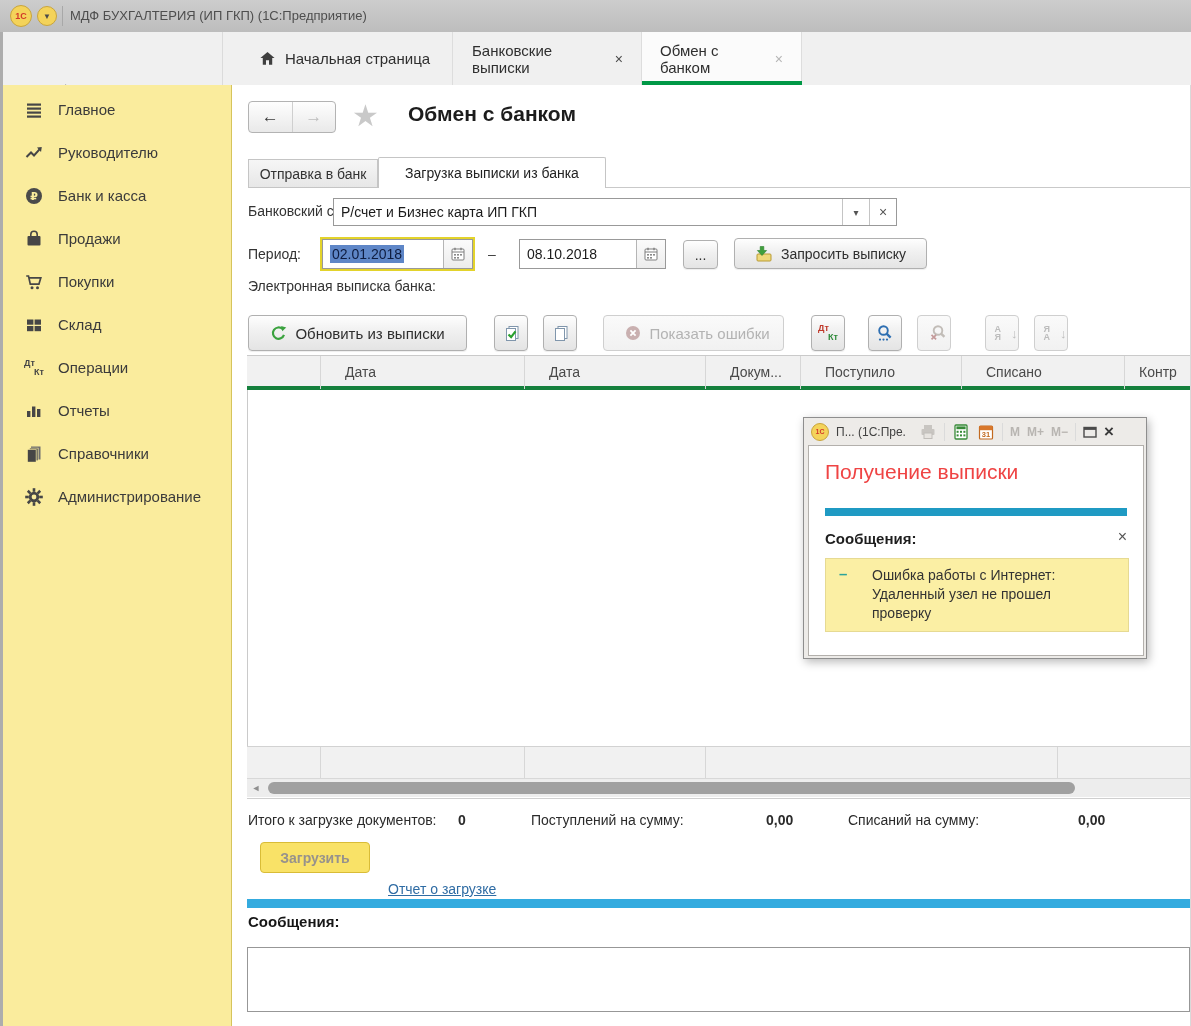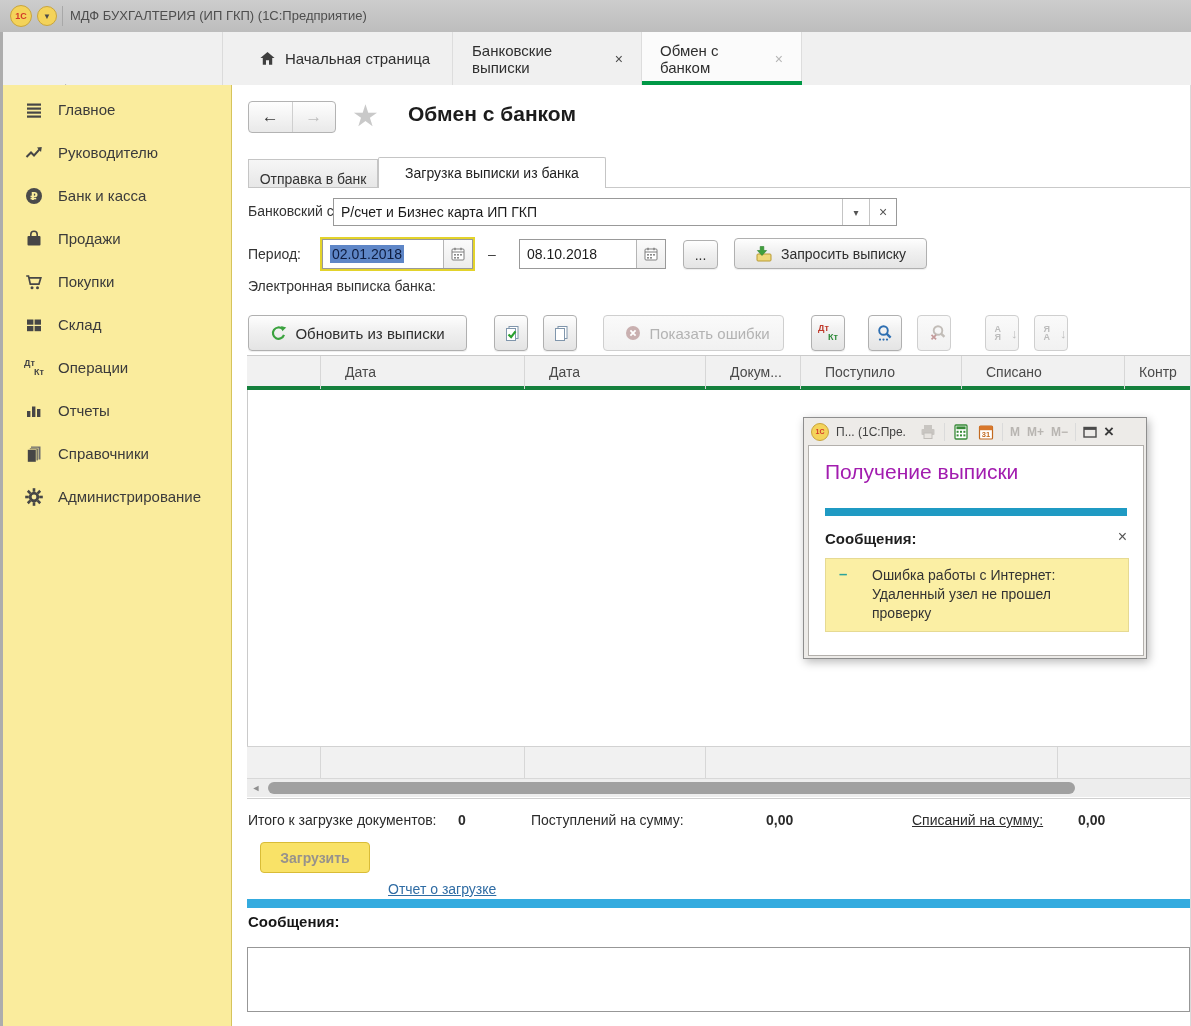--- a/index.html
+++ b/index.html
@@ -30,21 +30,21 @@
   .btn.dis{border-color:#CFCFCF;background:linear-gradient(#FAFAFA,#F1F1F1);color:#B3B3B3;box-shadow:none;padding-left:8px;}
   
   .navgroup{left:248px;top:101px;width:88px;height:32px;display:flex;border:1px solid #B3B3B3;border-radius:4px;background:linear-gradient(#FEFEFE,#E9E9E9);box-sizing:border-box;}
   .navbtn{flex:1;display:flex;align-items:center;justify-content:center;font-size:17px;color:#3A3A3A;}
   .navbtn.fwd{border-left:1px solid #CFCFCF;color:#BDBDBD;}
   .page-star{left:352px;top:98px;font-size:30px;color:#C9C9C9;}
   .page-title{left:408px;top:102px;font-size:21px;font-weight:600;color:#1C1C1C;}
   
   .ptab-line{left:248px;top:187px;width:943px;height:1px;background:#C9C9C9;}
   .ptab{box-sizing:border-box;font-size:14px;display:flex;align-items:center;justify-content:center;}
-  .ptab.inactive{left:248px;top:159px;width:130px;height:29px;background:linear-gradient(#F6F6F6,#E7E7E7);border:1px solid #C5C5C5;color:#333;z-index:1;align-items:flex-end;}
+  .ptab.inactive{left:248px;top:159px;width:130px;height:29px;background:linear-gradient(#F6F6F6,#E7E7E7);border:1px solid #C5C5C5;color:#333;z-index:1;}
   .ptab.active{left:378px;top:157px;width:228px;height:31px;background:#FFF;border:1px solid #C5C5C5;border-bottom:none;color:#222;z-index:2;border-radius:2px 2px 0 0;}
   .fld-label{font-size:14px;color:#333;}
   .input{border:1px solid #999;background:#FFF;box-sizing:border-box;display:flex;align-items:stretch;}
   .input .val{flex:1;font-size:14px;color:#1A1A1A;display:flex;align-items:center;padding-left:7px;overflow:hidden;white-space:nowrap;}
   .input .seg{width:26px;border-left:1px solid #C4C4C4;display:flex;align-items:center;justify-content:center;color:#555;}
   .cal-btn{width:28px;border-left:1px solid #B5B5B5;background:linear-gradient(#FBFBFB,#ECECEC);display:flex;align-items:center;justify-content:center;}
   .sel{background:#5E86C7;color:#0E1C40;padding:1px 2px;}
   .focus-yellow{box-shadow:0 0 0 2px #E3D32B;}
   
   .tbl-head{left:247px;top:355px;width:944px;height:35px;background:#F1F1F1;border-top:1px solid #CACACA;border-bottom:4px solid #15803d;box-sizing:border-box;}
@@ -64,21 +64,21 @@
   .blue-bar-bottom{left:247px;top:899px;width:944px;height:9px;background:#34ABDF;}
   .msg-label{left:248px;top:913px;font-size:15px;font-weight:bold;color:#161616;}
   .msg-area{left:247px;top:947px;width:943px;height:65px;border:1px solid #979797;box-sizing:border-box;resize:none;font-family:inherit;}
   .right-edge{left:1190px;top:85px;width:1px;height:941px;background:#D9D9D9;}
   
   .dialog{left:803px;top:417px;width:344px;height:242px;background:#EDEBE8;border:1px solid #8E8E8E;box-shadow:2px 3px 9px rgba(0,0,0,.28);box-sizing:border-box;z-index:10;}
   .dlg-titlebar{left:0;top:0;width:100%;height:27px;display:flex;align-items:center;padding:0 7px;box-sizing:border-box;gap:7px;}
   .dlg-title{font-size:12px;color:#414141;white-space:nowrap;overflow:hidden;}
   .dlg-mem{font-size:12px;font-weight:bold;color:#B8B5B1;}
   .dlg-body{left:4px;top:27px;width:336px;height:211px;background:#FFF;border:1px solid #B3B0AC;box-sizing:border-box;}
-  .dlg-heading{left:16px;top:14px;font-size:21px;color:#a21caf;}
+  .dlg-heading{left:16px;top:14px;font-size:21px;color:#ef4444;}
   .dlg-blue{left:16px;top:62px;width:302px;height:8px;background:#1F9AC3;}
   .dlg-msg-label{left:16px;top:84px;font-size:15px;font-weight:bold;color:#1E1E1E;}
   .dlg-msg-close{right:16px;top:82px;font-size:16px;color:#555;}
   .warn-box{left:16px;top:112px;width:304px;height:74px;background:#FBEFA4;border:1px solid #E6DA93;box-sizing:border-box;}
   .warn-dash{left:13px;top:6px;font-size:15px;font-weight:bold;color:#2BA39B;}
   .warn-text{left:46px;top:7px;width:248px;font-size:14px;color:#333;line-height:19px;}
   .sort-letters{display:flex;flex-direction:column;font-size:9px;line-height:8px;font-weight:bold;color:#BCBCBC;}
   .sort-arrow{font-size:13px;color:#BCBCBC;margin-left:2px;}
   .dtkt{position:relative;width:20px;height:20px;font-size:9px;font-weight:bold;line-height:1;}
   .dtkt .dt{position:absolute;left:0;top:1px;}
@@ -420,21 +420,21 @@
         <span>◄</span>
       </div>
     <div class="abs hthumb"></div>
   </div>
   <div class="abs tbl-endline"></div>
 
   <div class="abs tot" style="left:248px;">Итого к загрузке документов:</div>
   <div class="abs tot b" style="left:458px;">0</div>
   <div class="abs tot" style="left:531px;">Поступлений на сумму:</div>
   <div class="abs tot b" style="left:766px;">0,00</div>
-  <div class="abs tot" style="left:912px;text-decoration:underline;">Списаний на сумму:</div>
+  <div class="abs tot" style="left:848px;">Списаний на сумму:</div>
   <div class="abs tot b" style="left:1078px;">0,00</div>
 
   <div class="abs load-btn">
       <span>Загрузить</span>
     </div>
   <div class="abs report-link"><span>Отчет о загрузке</span></div>
 
   <div class="abs blue-bar-bottom"></div>
   <div class="abs msg-label">Сообщения:</div>
   <textarea class="abs msg-area" style=""></textarea>

